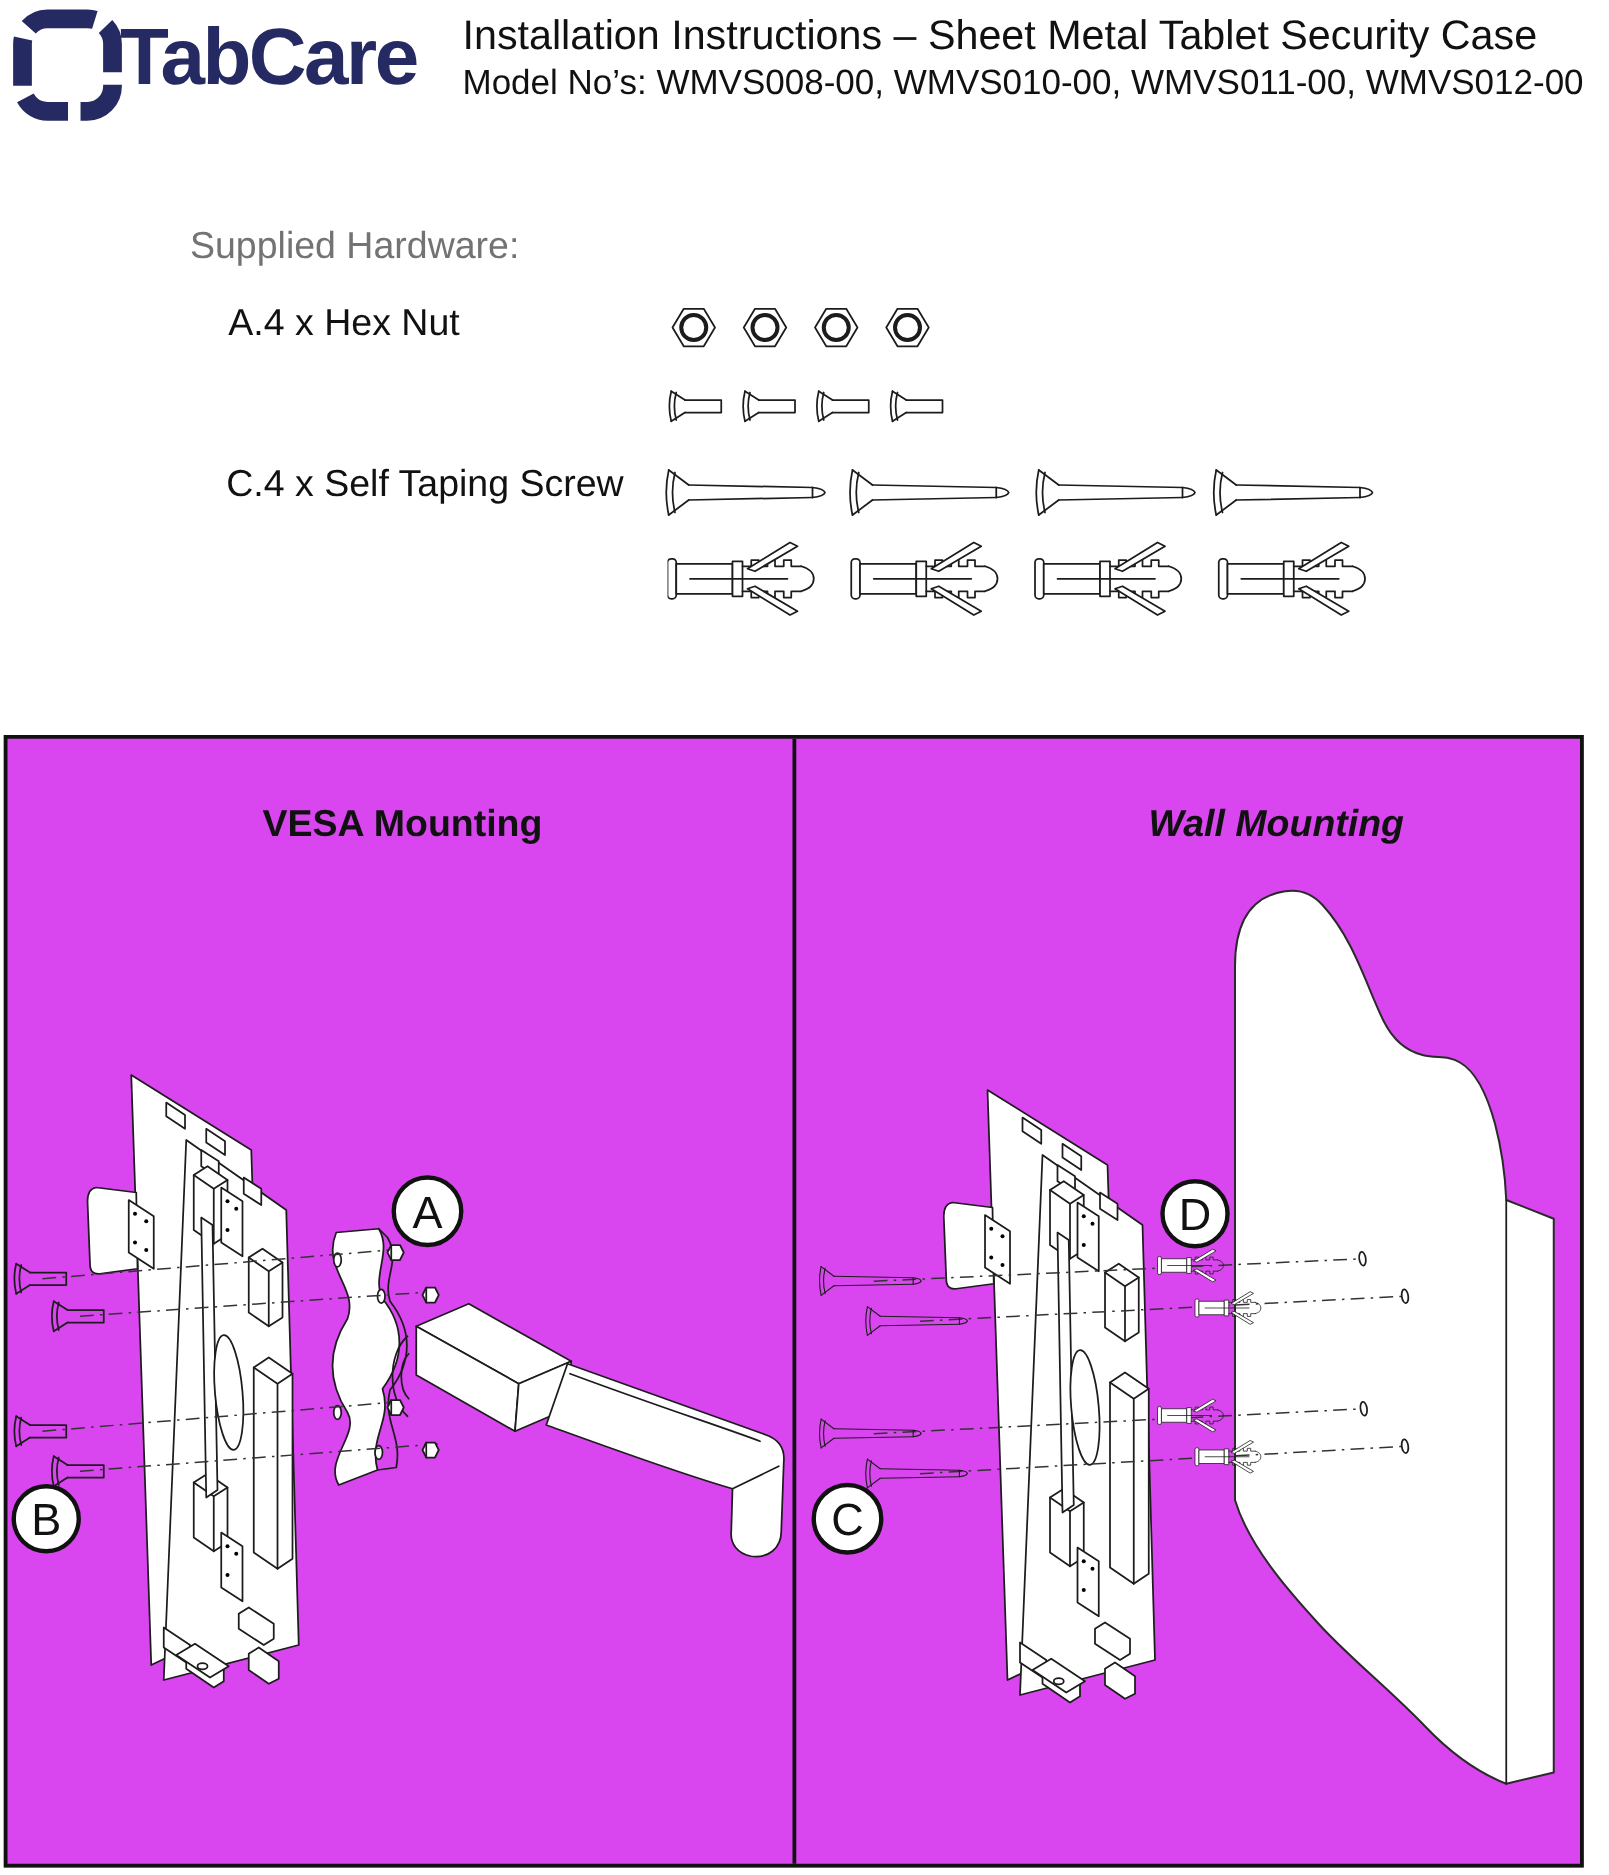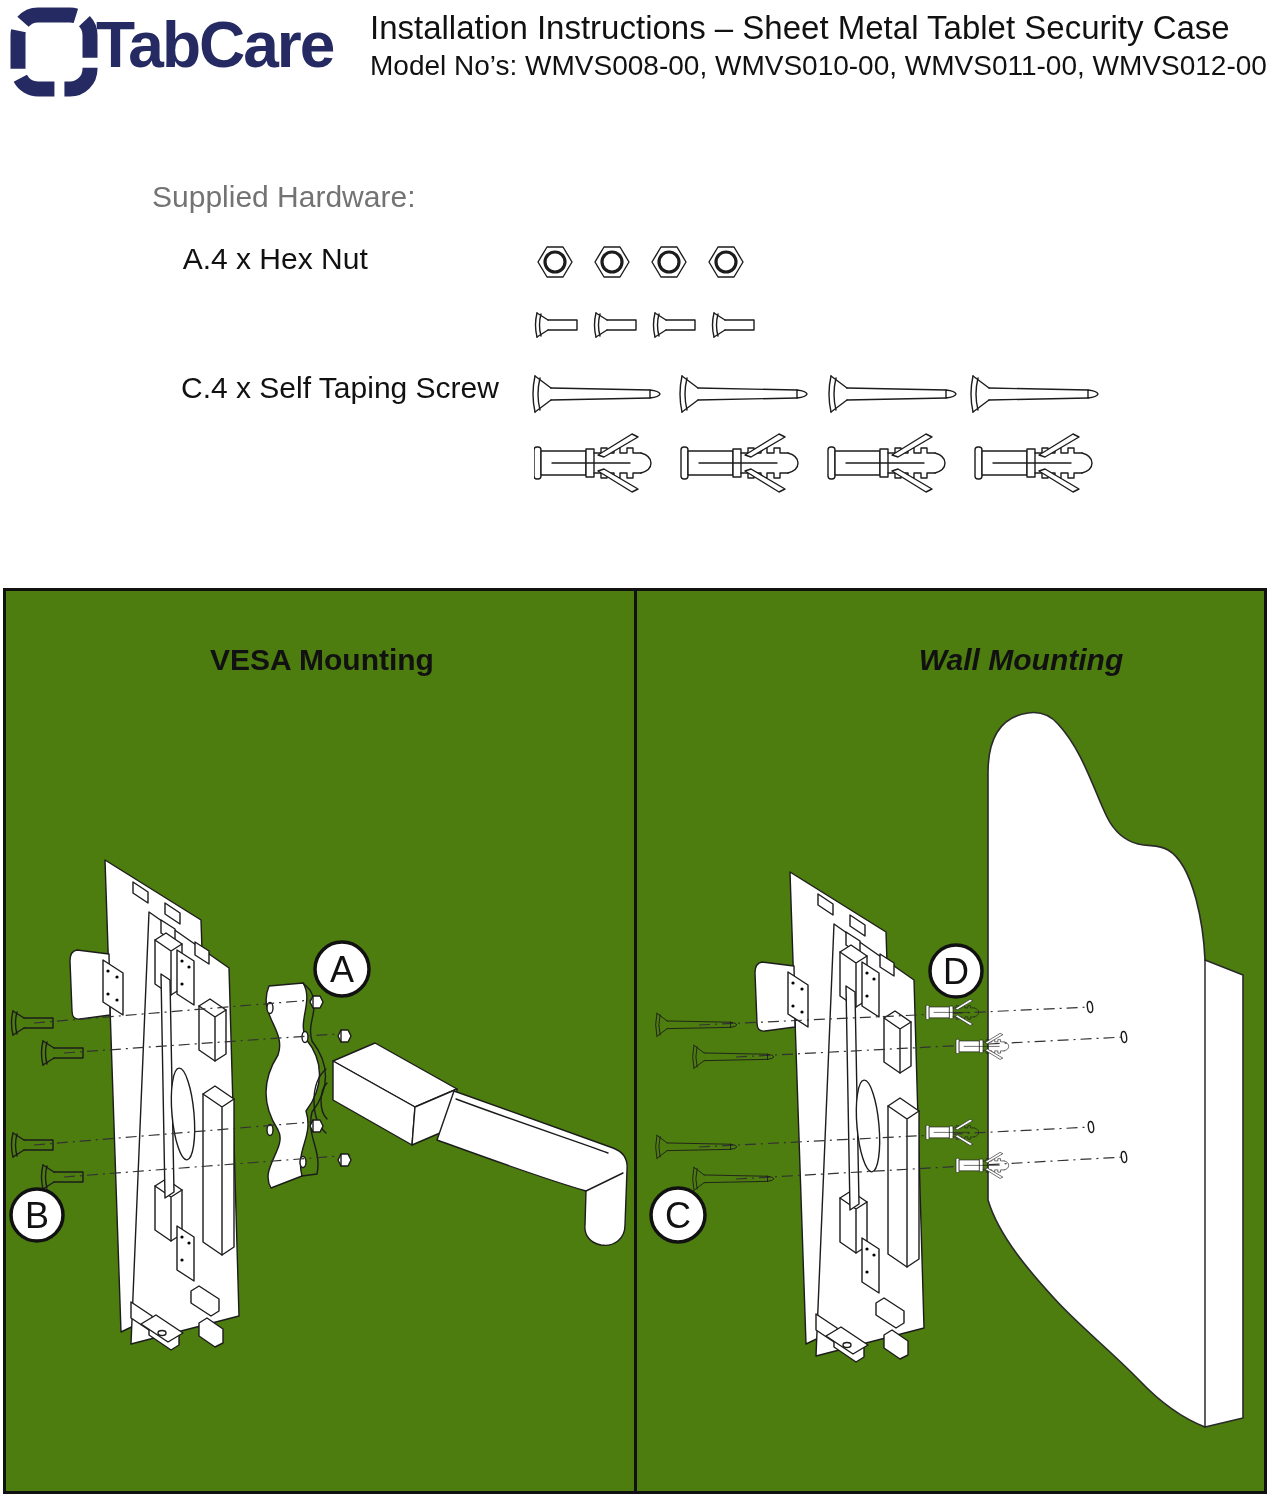--- a/index.html
+++ b/index.html
@@ -12,21 +12,21 @@
   .titleblock{position:absolute;left:370px;top:8px;width:920px;}
   .h1{font-size:33px;line-height:40px;white-space:nowrap;color:#111;}
   .h2{font-size:28px;line-height:36px;white-space:nowrap;color:#111;}
   
   .hw-heading{position:absolute;left:152px;top:180px;font-size:30px;color:#737373;}
   .hw-row{position:absolute;left:163px;font-size:30px;color:#111;white-space:nowrap;text-align:right;}
   .hw-row .rid{display:inline-block;width:48px;}
   .hw-icons{position:absolute;}
   
   .panels{position:absolute;left:3px;top:588px;width:1258px;height:900px;
-          border:3px solid #111;background:#4d7c0f;}
+          border:3px solid #111;background:#d946ef;}
   .divider{position:absolute;left:628px;top:0;width:3px;height:900px;background:#111;}
   .ptitle{position:absolute;top:52px;font-size:30px;font-weight:bold;color:#111;
           transform:translateX(-50%);white-space:nowrap;}
   .ptitle.left{left:316px;}
   .ptitle.right{left:1015px;font-style:italic;}
   .dsvg{position:absolute;top:0;height:900px;}
   .dsvg.left{left:0;width:628px;}
   .dsvg.right{left:631px;width:627px;}
   
   svg .ln{stroke:#1c1c1c;stroke-width:1.4;fill:none;stroke-linejoin:round;stroke-linecap:round;}

